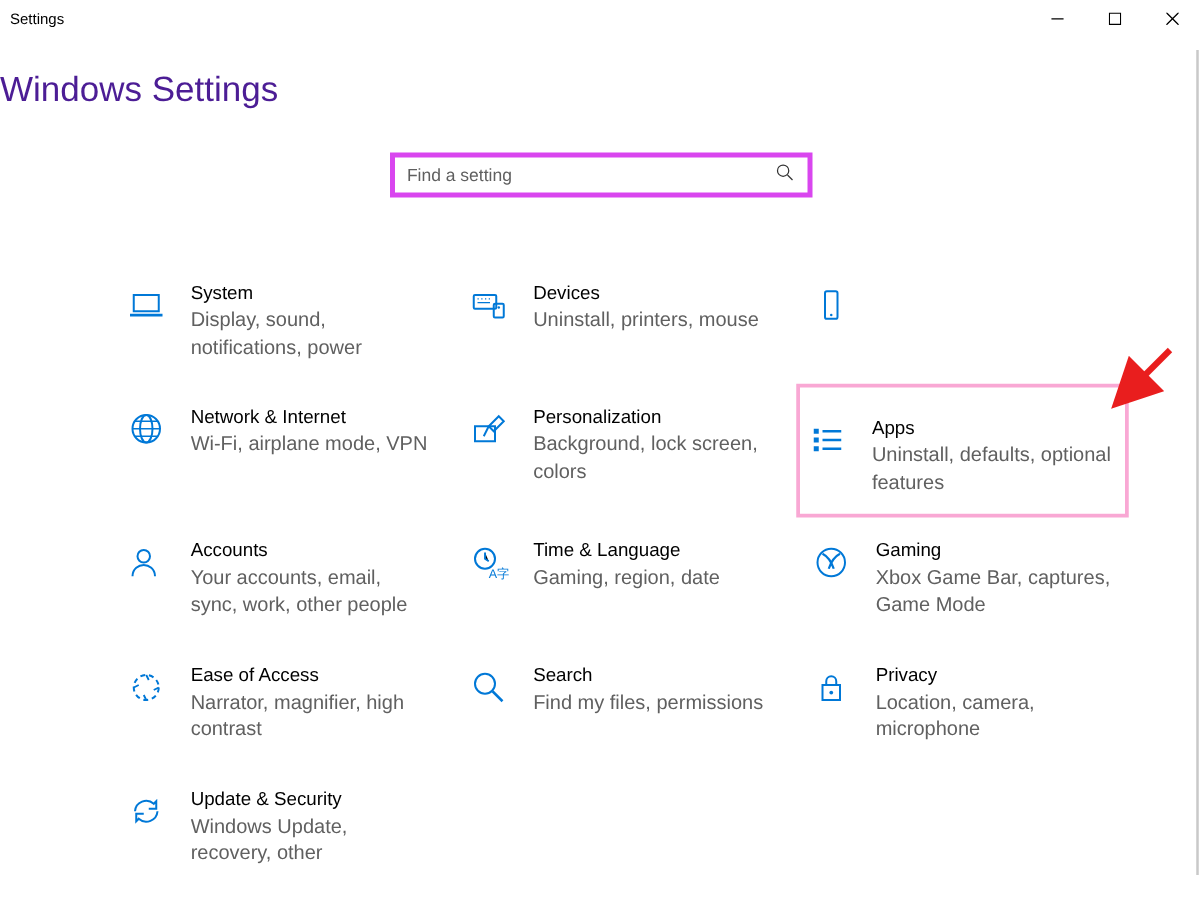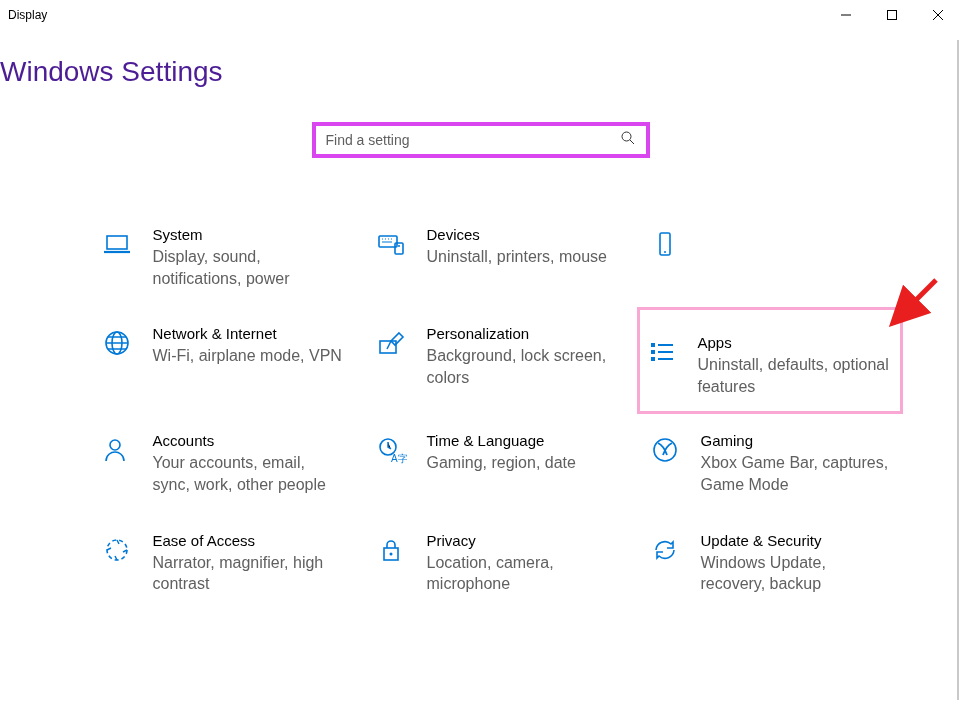--- a/index.html
+++ b/index.html
@@ -136,21 +136,21 @@
       top: 40px;
       width: 2px;
       height: 660px;
       background: #c9c9c9;
     }
   </style>
 </head>
 <body>
 
 <div class="titlebar">
-  <div class="titlebar-left">Display</div>
+  <div class="titlebar-left">Settings</div>
   <div class="window-controls">
     <div class="win-btn">
       <svg width="10" height="10" viewBox="0 0 10 10">
           <path d="M0 5 H10" stroke="#000" stroke-width="1"></path>
         </svg>
     </div>
     <div class="win-btn">
       <svg width="10" height="10" viewBox="0 0 10 10">
           <rect x="0.5" y="0.5" width="9" height="9" fill="none" stroke="#000" stroke-width="1"></rect>
         </svg>
@@ -299,40 +299,52 @@
           </svg>
         </div>
         <div class="cat-text">
           <div class="cat-title">Ease of Access</div>
           <div class="cat-desc">Narrator, magnifier, high contrast</div>
         </div>
       </div>
       <div class="category">
         <div class="cat-icon">
           <svg width="32" height="32" viewBox="0 0 32 32">
+            <circle cx="13" cy="13" r="8" fill="none" stroke="#0078d7" stroke-width="1.6"></circle>
+            <path d="M19 19 L27 27" stroke="#0078d7" stroke-width="2"></path>
+          </svg>
+        </div>
+        <div class="cat-text">
+          <div class="cat-title">Search</div>
+          <div class="cat-desc">Find my files, permissions</div>
+        </div>
+      </div>
+      <div class="category">
+        <div class="cat-icon">
+          <svg width="32" height="32" viewBox="0 0 32 32">
             <rect x="9" y="14" width="14" height="12" fill="none" stroke="#0078d7" stroke-width="1.6"></rect>
             <path d="M12 14v-3a4 4 0 0 1 8 0v3" fill="none" stroke="#0078d7" stroke-width="1.6"></path>
             <circle cx="16" cy="20" r="1.5" fill="#0078d7"></circle>
           </svg>
         </div>
         <div class="cat-text">
           <div class="cat-title">Privacy</div>
           <div class="cat-desc">Location, camera, microphone</div>
         </div>
       </div>
       <div class="category">
         <div class="cat-icon">
           <svg width="32" height="32" viewBox="0 0 32 32">
             <path d="M7 16a9 9 0 0 1 15-6l2-2v6h-6" fill="none" stroke="#0078d7" stroke-width="1.6"></path>
             <path d="M25 16a9 9 0 0 1-15 6l-2 2v-6h6" fill="none" stroke="#0078d7" stroke-width="1.6"></path>
           </svg>
         </div>
         <div class="cat-text">
           <div class="cat-title">Update &amp; Security</div>
-          <div class="cat-desc">Windows Update, recovery, backup</div>
+          <div class="cat-desc">Windows Update, recovery, other</div>
         </div>
       </div>
     </div>
 
   <svg class="arrow-annotation" width="56" height="56" viewBox="0 0 56 56">
     <defs>
       <marker id="ah" markerWidth="8" markerHeight="8" refX="6" refY="4" orient="auto">
         <path d="M0 0 L8 4 L0 8 Z" fill="#e91e1e"></path>
       </marker>
     </defs>

